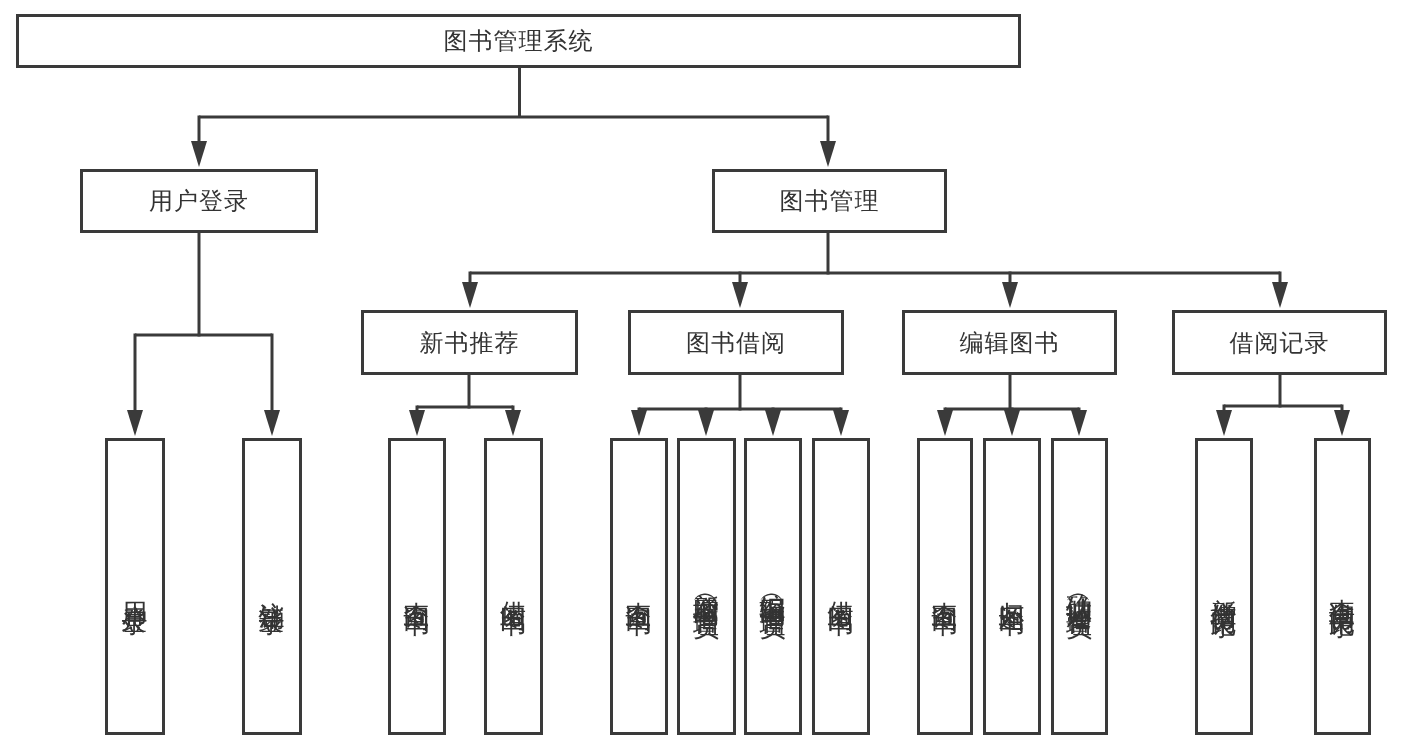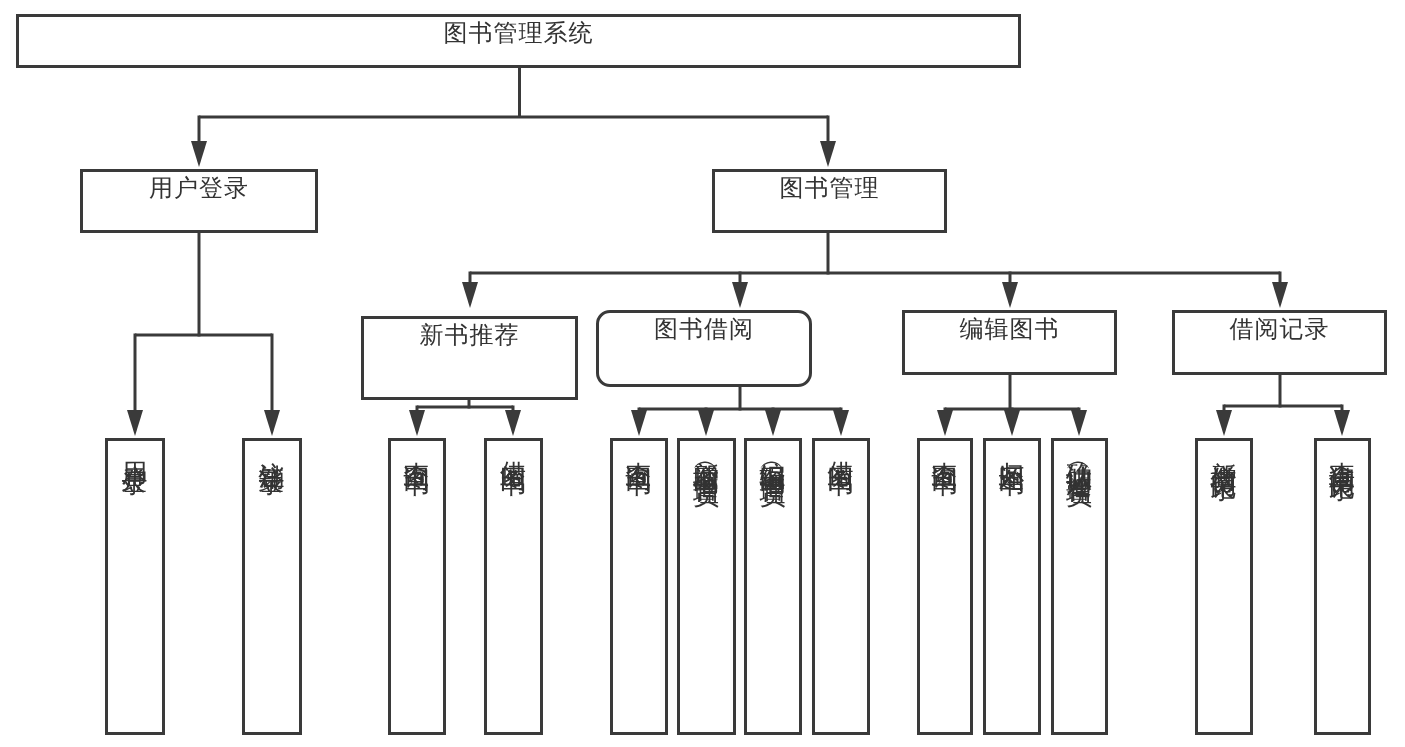--- a/index.html
+++ b/index.html
@@ -22,20 +22,21 @@
     width: 1405px;
     height: 747px;
     z-index: 1;
   }
   .box {
     position: absolute;
     box-sizing: border-box;
     border: 3px solid #3a3a3a;
     background: #ffffff;
     display: flex;
+    align-items: center;
     justify-content: center;
     color: #333333;
     z-index: 2;
   }
   .hbox {
     font-size: 24px;
     letter-spacing: 1px;
     white-space: nowrap;
   }
   .vbox {
@@ -138,24 +139,24 @@
     <span>图书管理系统</span>
   </div>
 
   <div class="box hbox" style="left:80px; top:169px; width:238px; height:64px;">
     <span>用户登录</span>
   </div>
   <div class="box hbox" style="left:712px; top:169px; width:235px; height:64px;">
     <span>图书管理</span>
   </div>
 
-  <div class="box hbox" style="left:361px; top:310px; width:217px; height:84px;margin-top:6px;">
+  <div class="box hbox" style="left:361px; top:310px; width:217px; height:65px;">
     <span>新书推荐</span>
   </div>
-  <div class="box hbox" style="left:596px; top:310px; width:216px; height:77px;border-radius:14px;">
+  <div class="box hbox" style="left:628px; top:310px; width:216px; height:65px;">
     <span>图书借阅</span>
   </div>
   <div class="box hbox" style="left:902px; top:310px; width:215px; height:65px;">
     <span>编辑图书</span>
   </div>
   <div class="box hbox" style="left:1172px; top:310px; width:215px; height:65px;">
     <span>借阅记录</span>
   </div>
 
   <div class="box vbox" style="left:105px; top:438px; width:60px; height:297px;">

